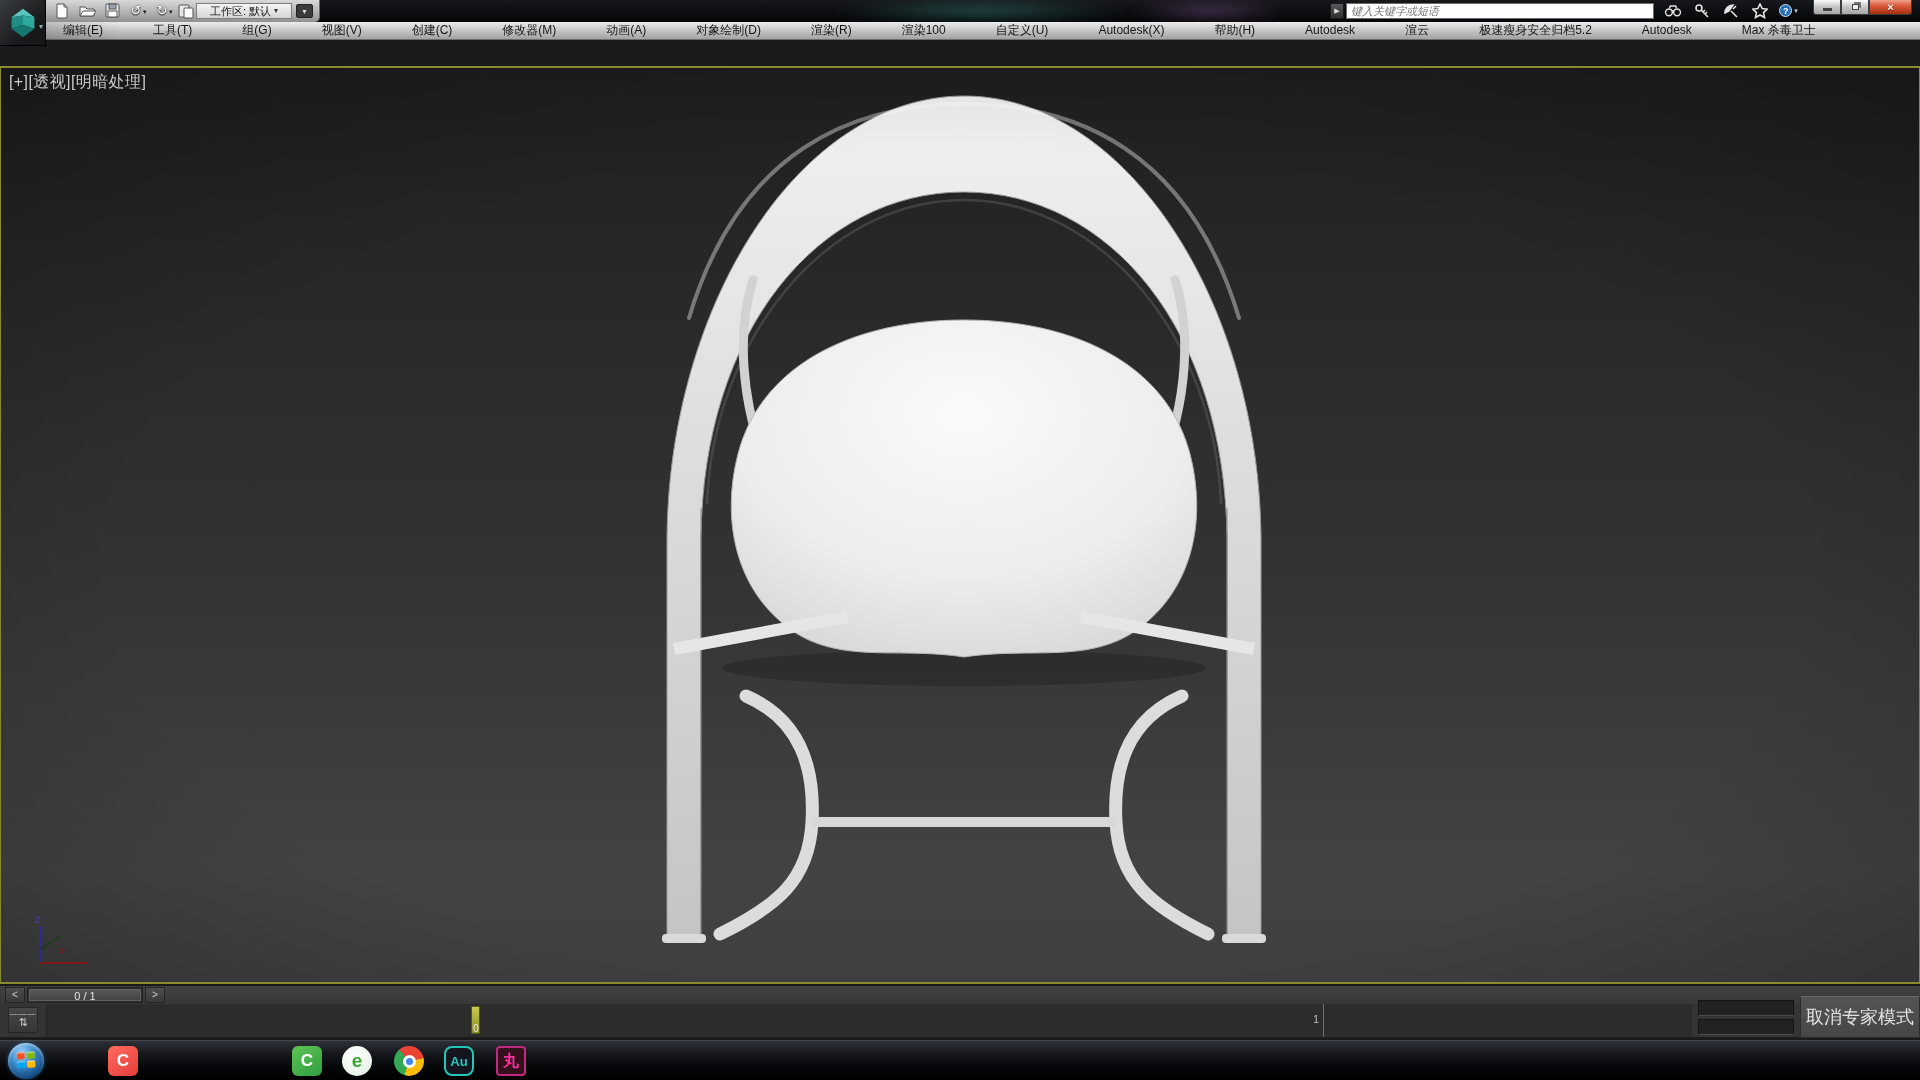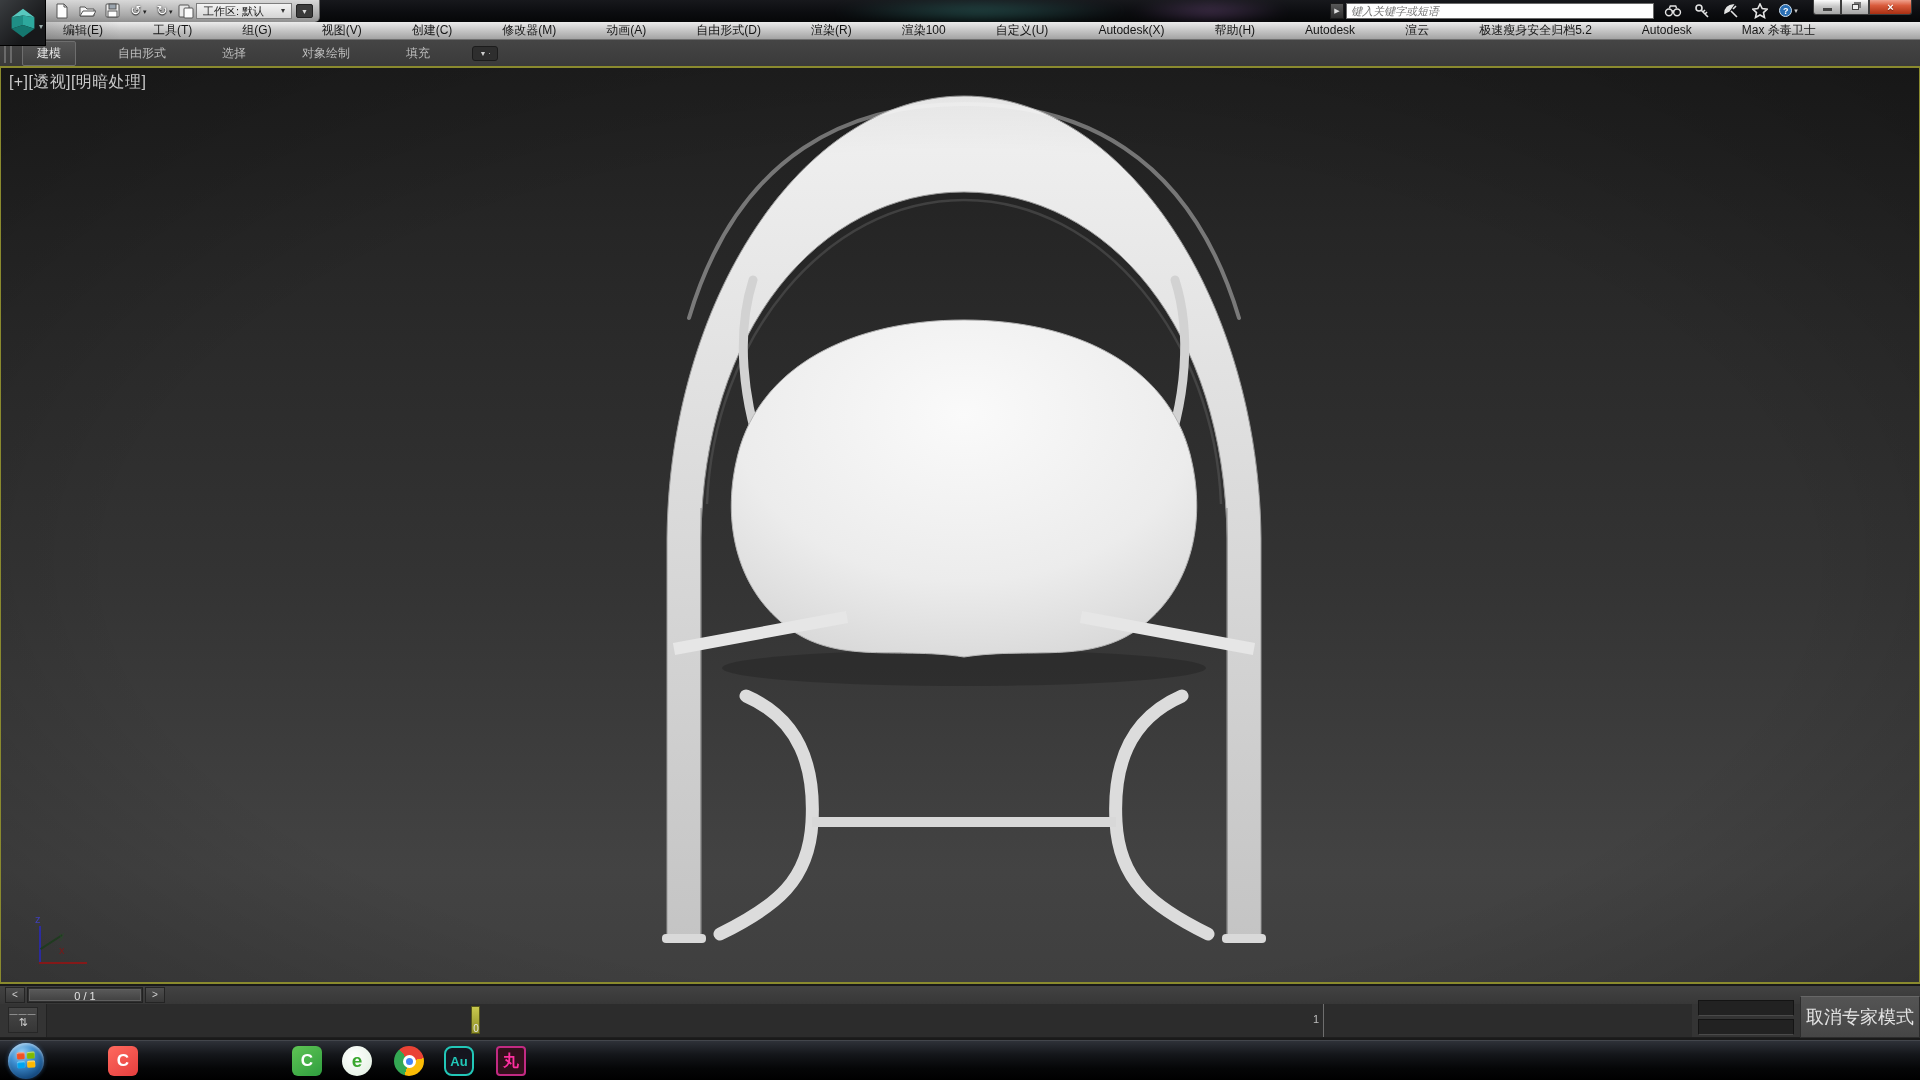--- a/index.html
+++ b/index.html
@@ -20,21 +20,21 @@
   #app-logo .caret{position:absolute;right:2px;bottom:14px;color:#9aa;font-size:8px;}
   #qa-band{left:46px;top:0;width:274px;height:22px;
     background:linear-gradient(180deg,#d8d8d8,#a9a9a9 70%,#8f8f8f);
     border-bottom-right-radius:5px;border-right:1px solid #666;}
   .qa-btn{position:absolute;top:3px;width:20px;height:16px;text-align:center;cursor:pointer;}
   .qa-btn svg{display:block;margin:0 auto;}
   .qa-arrow{position:absolute;top:8px;font-size:7px;color:#222;cursor:pointer;}
   .qa-undo{font-size:13px;line-height:15px;color:#fafafa;text-shadow:0 0 2px #333,0 1px 1px #222;}
   #workspace-field{left:196px;top:3px;width:96px;height:16px;
     background:linear-gradient(180deg,#f4f4f4,#d5d5d5);border:1px solid #7e7e7e;
-    font-size:11px;color:#1c1c1c;line-height:14px;padding:0 6px;cursor:pointer;}
+    font-size:11px;color:#1c1c1c;line-height:14px;padding:0 13px;cursor:pointer;}
   #workspace-field .dd{float:right;font-size:8px;color:#333;}
   #qa-overflow{left:296px;top:4px;width:17px;height:14px;background:#3b3b3b;border:1px solid #222;
     border-radius:2px;color:#ddd;font-size:7px;text-align:center;line-height:13px;cursor:pointer;}
   #title-text{left:430px;top:0;width:1060px;height:22px;display:flex;align-items:center;justify-content:center;gap:34px;
     font-size:12px;color:#d6d6d6;white-space:nowrap;}
   
   #ic-arrow{left:1330px;top:3px;width:14px;height:16px;background:linear-gradient(#585858,#2e2e2e);
     border:1px solid #1a1a1a;color:#ddd;font-size:7px;line-height:14px;text-align:center;cursor:pointer;}
   #search-input{left:1346px;top:3px;width:308px;height:16px;border:1px solid #6a6a6a;background:#fff;
     font-size:11px;font-style:italic;color:#555;padding:0 4px;}
@@ -241,42 +241,33 @@
   </div>
 
   <div id="menubar" class="abs">
     <span class="mi">编辑(E)</span>
     <span class="mi">工具(T)</span>
     <span class="mi">组(G)</span>
     <span class="mi">视图(V)</span>
     <span class="mi">创建(C)</span>
     <span class="mi">修改器(M)</span>
     <span class="mi">动画(A)</span>
-    <span class="mi">自由形式(D)</span>
+    <span class="mi">对象绘制(D)</span>
     <span class="mi">渲染(R)</span>
     <span class="mi">渲染100</span>
     <span class="mi">自定义(U)</span>
     <span class="mi">Autodesk(X)</span>
     <span class="mi">帮助(H)</span>
     <span class="mi">Autodesk</span>
     <span class="mi">渲云</span>
     <span class="mi">极速瘦身安全归档5.2</span>
     <span class="mi">Autodesk</span>
     <span class="mi">Max 杀毒卫士</span>
   </div>
 
-  <div id="ribbon" class="abs">
-    <div id="ribbon-grip"></div>
-    <span class="rtab active">建模</span>
-    <span class="rtab">自由形式</span>
-    <span class="rtab">选择</span>
-    <span class="rtab">对象绘制</span>
-    <span class="rtab">填充</span>
-    <div id="ribbon-overflow">▼ ·</div>
-  </div>
 
   <div id="viewport" class="abs">
     <div id="vp-label" class="abs">
       <span>[+]</span><span>[透视]</span><span>[明暗处理]</span>
     </div>
 
     <svg id="chair-svg" width="1920" height="916" viewBox="0 0 1920 916">
       <defs>
         <linearGradient id="gBand" x1="0" y1="0" x2="0" y2="1">
           <stop offset="0" stop-color="#f1f1f1"></stop>

